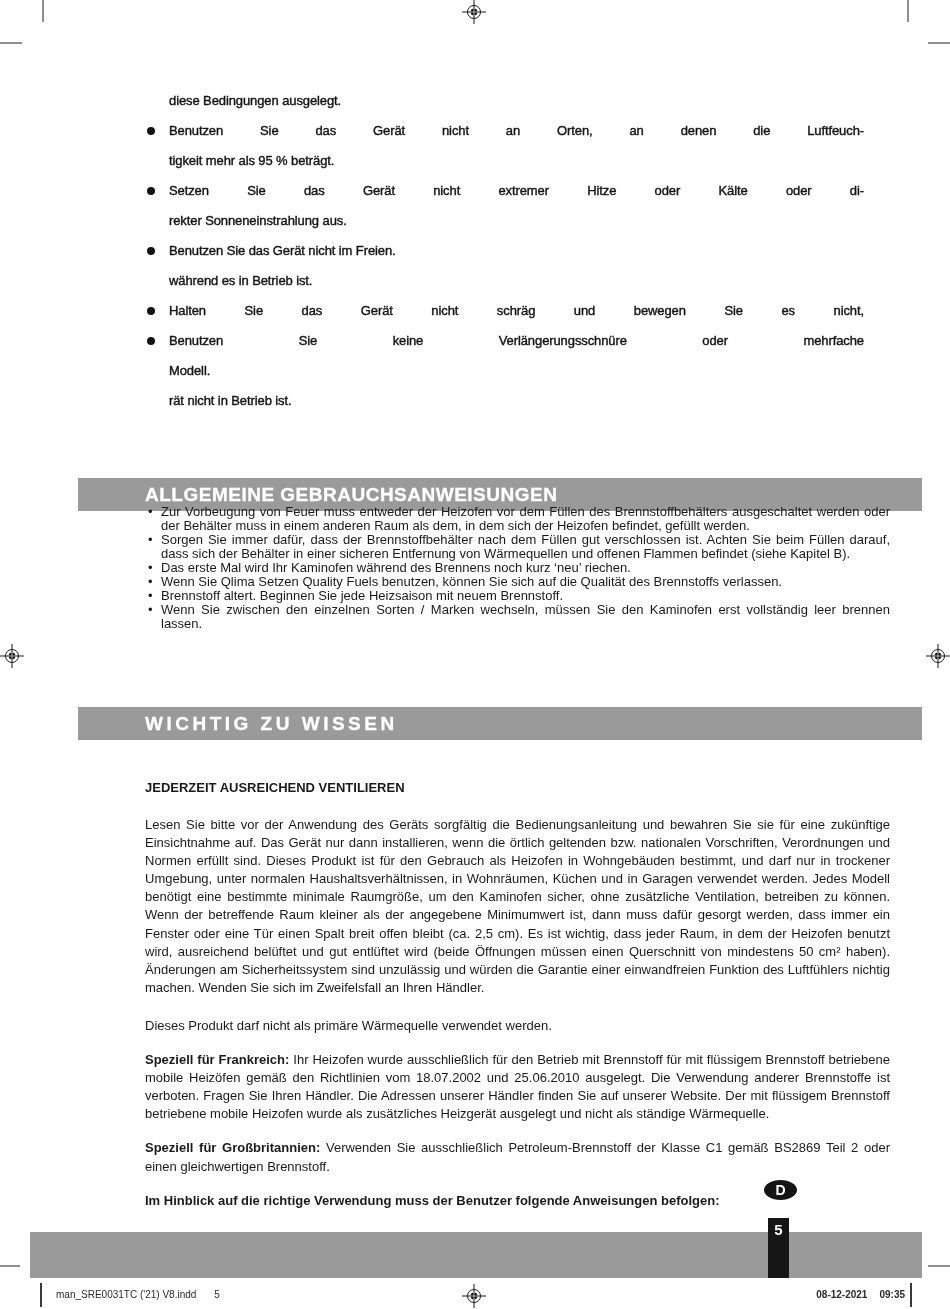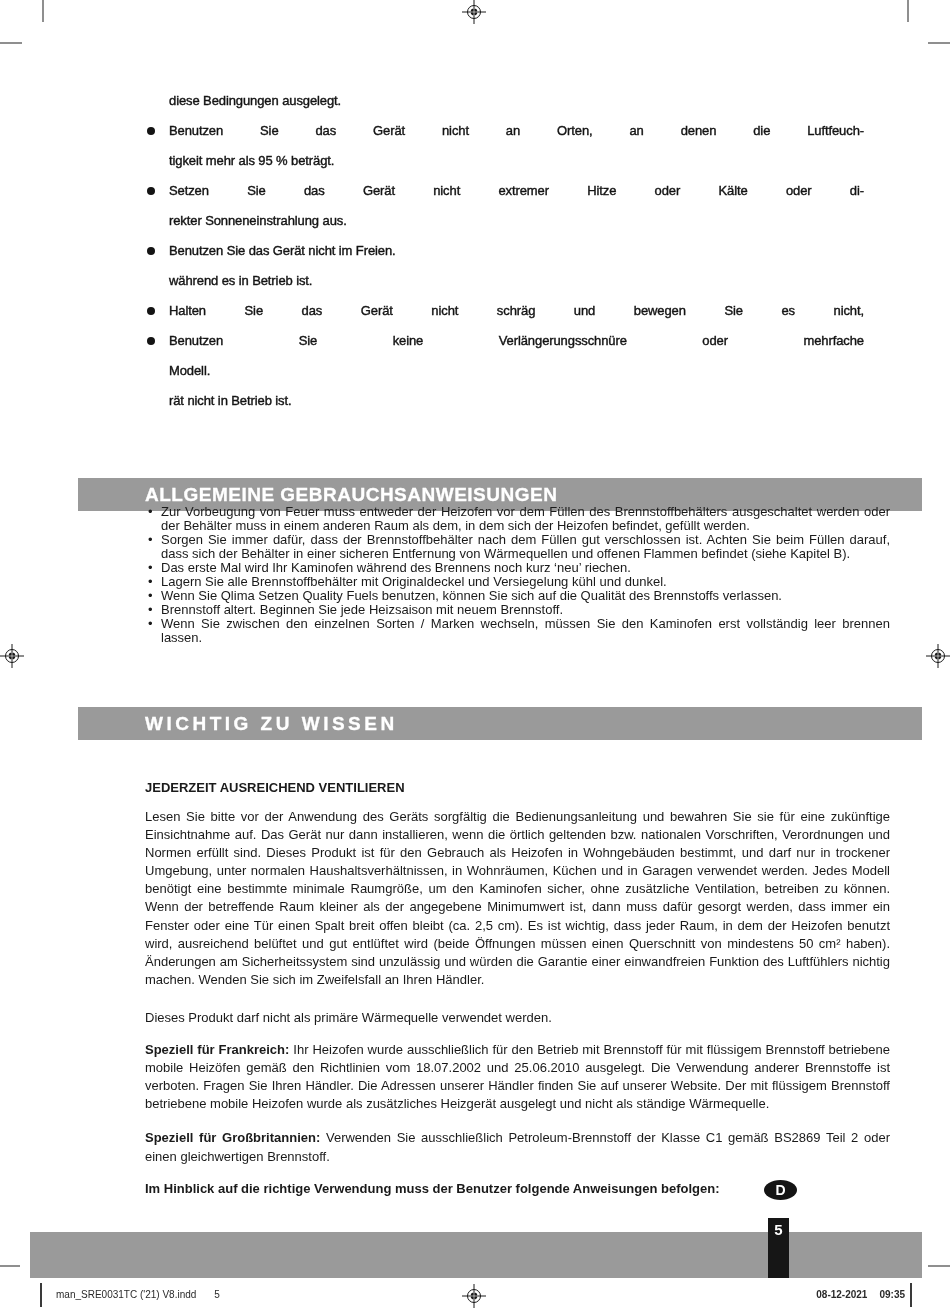--- a/index.html
+++ b/index.html
@@ -26,21 +26,21 @@
   #bar-wichtig{top:707px;letter-spacing:3.5px;}
 
   
   #gi-bullets{position:absolute;left:148px;top:505px;width:742px;font-size:13px;line-height:14px;}
   .gi-item{position:relative;padding-left:13px;text-align:justify;}
   .gi-item::before{content:"\2022";position:absolute;left:0;top:0;}
 
   
   #ii-subheading{position:absolute;left:145px;top:780px;width:745px;font-size:13px;font-weight:bold;}
   #ii-paragraphs{position:absolute;left:145px;top:800px;width:745px;font-size:13px;line-height:18.1px;}
-  .para{margin:8px 0 14px 0;text-align:justify;}
+  .para{margin:16px 0 14px 0;text-align:justify;}
   .para:nth-child(1){margin-bottom:20px;}
   .para:nth-child(3){margin-bottom:16px;}
   .para.bold{font-weight:bold;text-align:left;}
 
   
   #country-badge{position:absolute;left:764px;top:1180px;width:33px;height:20px;border-radius:50%;
                  background:#141414;color:#fff;font-weight:bold;font-size:14px;line-height:20px;text-align:center;}
   #page-tab{position:absolute;left:768px;top:1218px;width:21px;height:60px;background:#161616;
             color:#fff;font-weight:bold;font-size:15px;text-align:center;line-height:15px;padding-top:4px;box-sizing:border-box;}
   #bottom-bar{position:absolute;left:30px;top:1232px;width:892px;height:46px;background:#9a9a9a;}
@@ -139,21 +139,20 @@
       </div>
     </div>
 
   <div id="bar-general" class="section-bar">
     <span>ALLGEMEINE GEBRAUCHSANWEISUNGEN</span>
   </div>
   <div id="gi-bullets">
       <div class="gi-item">Zur Vorbeugung von Feuer muss entweder der Heizofen vor dem Füllen des Brennstoffbehälters ausgeschaltet werden oder der Behälter muss in einem anderen Raum als dem, in dem sich der Heizofen befindet, gefüllt werden.</div>
       <div class="gi-item">Sorgen Sie immer dafür, dass der Brennstoffbehälter nach dem Füllen gut verschlossen ist. Achten Sie beim Füllen darauf, dass sich der Behälter in einer sicheren Entfernung von Wärmequellen und offenen Flammen befindet (siehe Kapitel B).</div>
       <div class="gi-item">Das erste Mal wird Ihr Kaminofen während des Brennens noch kurz ‘neu’ riechen.</div>
-      <div class="gi-item">Lagern Sie alle Brennstoffbehälter mit Originaldeckel und Versiegelung kühl und dunkel.</div>
       <div class="gi-item">Wenn Sie Qlima Setzen Quality Fuels benutzen, können Sie sich auf die Qualität des Brennstoffs verlassen.</div>
       <div class="gi-item">Brennstoff altert. Beginnen Sie jede Heizsaison mit neuem Brennstoff.</div>
       <div class="gi-item">Wenn Sie zwischen den einzelnen Sorten / Marken wechseln, müssen Sie den Kaminofen erst vollständig leer brennen lassen.</div>
     </div>
 
   <div id="bar-wichtig" class="section-bar">
     <span>WICHTIG ZU WISSEN</span>
   </div>
   <div id="ii-subheading">JEDERZEIT AUSREICHEND VENTILIEREN</div>
   <div id="ii-paragraphs">

